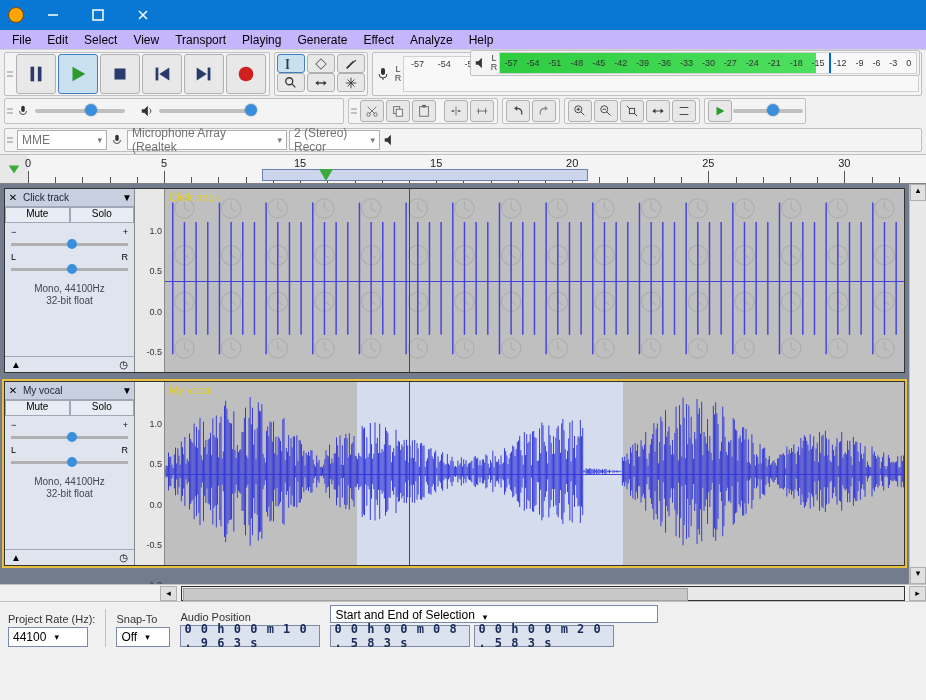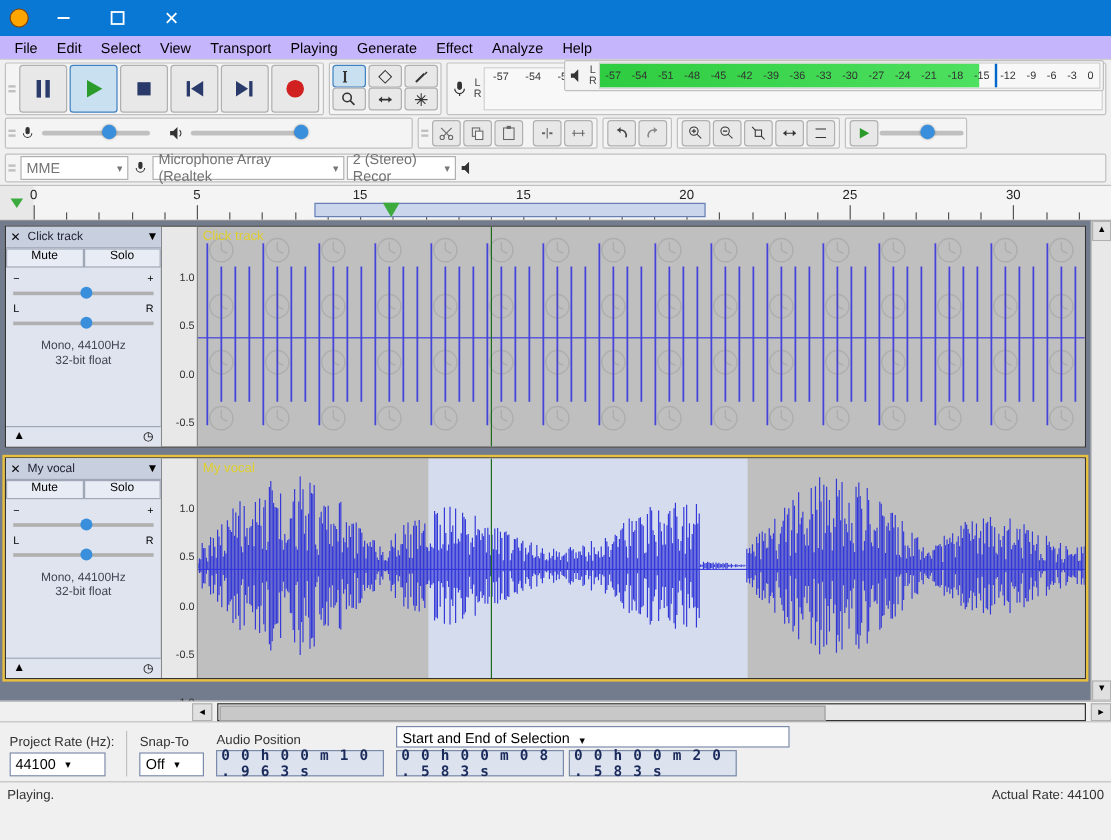--- a/index.html
+++ b/index.html
@@ -1556,18 +1556,14 @@
     <div class="sel-combo" style="width:328px;height:18px;align-items:flex-end;">
           <span>Start and End of Selection</span>
         </div>
     <div class="sel-pair">
       <div class="sel-input" style="width:140px;">0 0 h 0 0 m 0 8 . 5 8 3 s</div>
       <div class="sel-input" style="width:140px;">0 0 h 0 0 m 2 0 . 5 8 3 s</div>
     </div>
   </div>
 </div>
 
-<div class="status">
-  <div class="left">Playing.</div>
-  <div>Actual Rate: 44100</div>
+
 </div>
 
-</div>
-
 </body></html>

